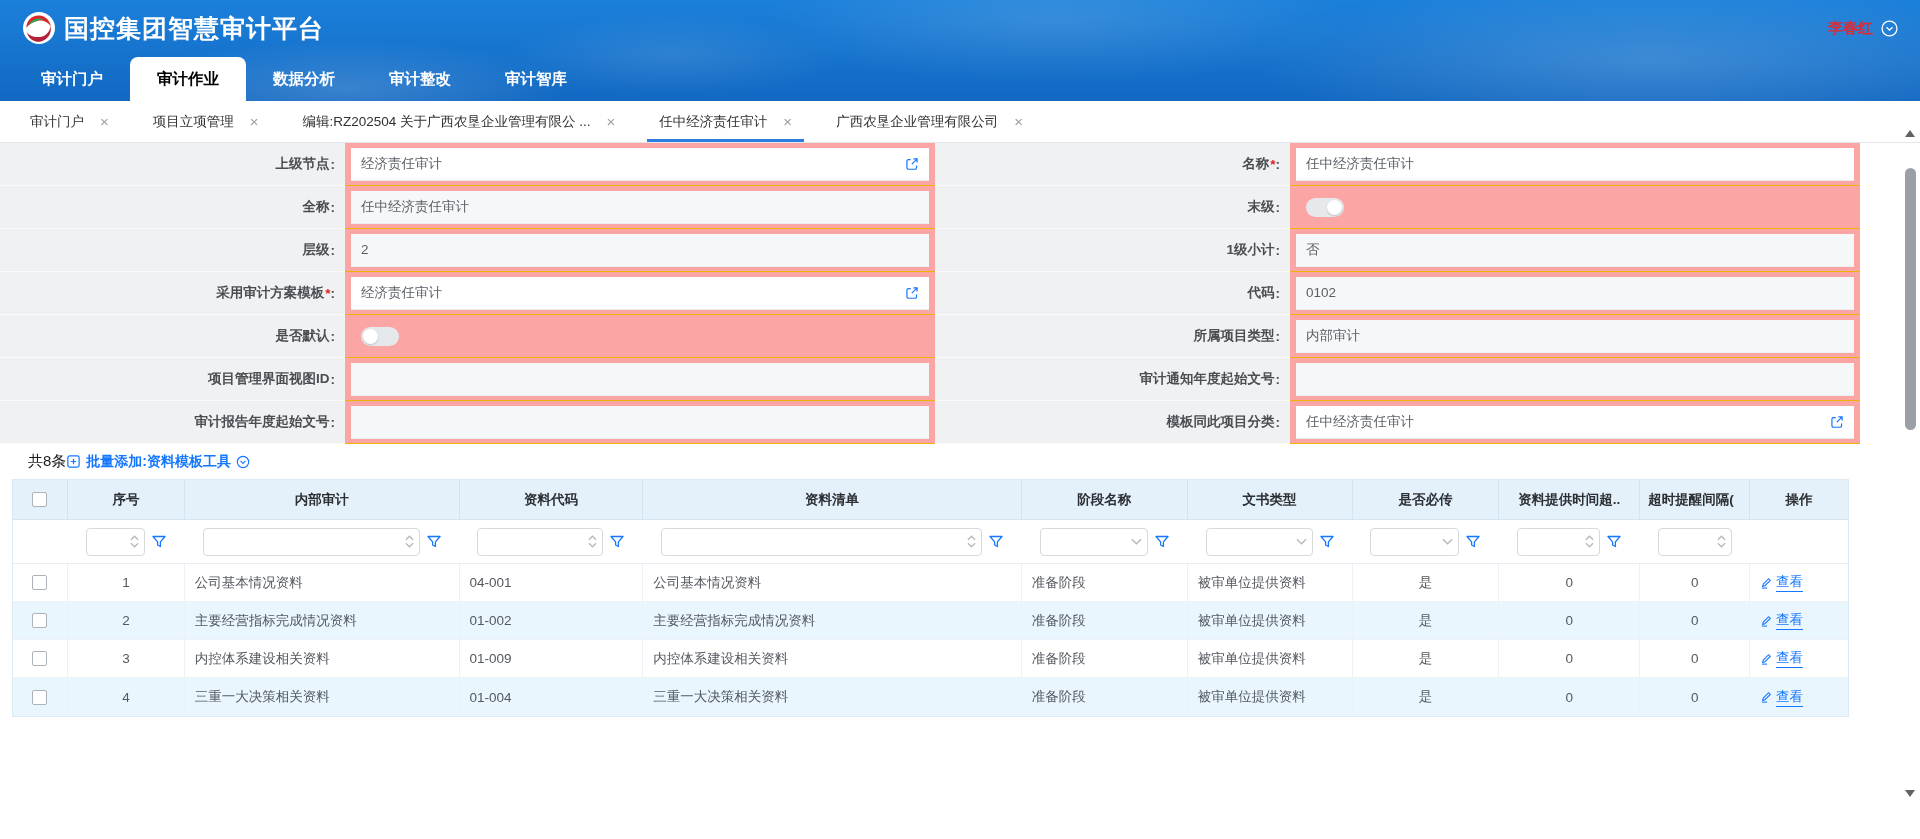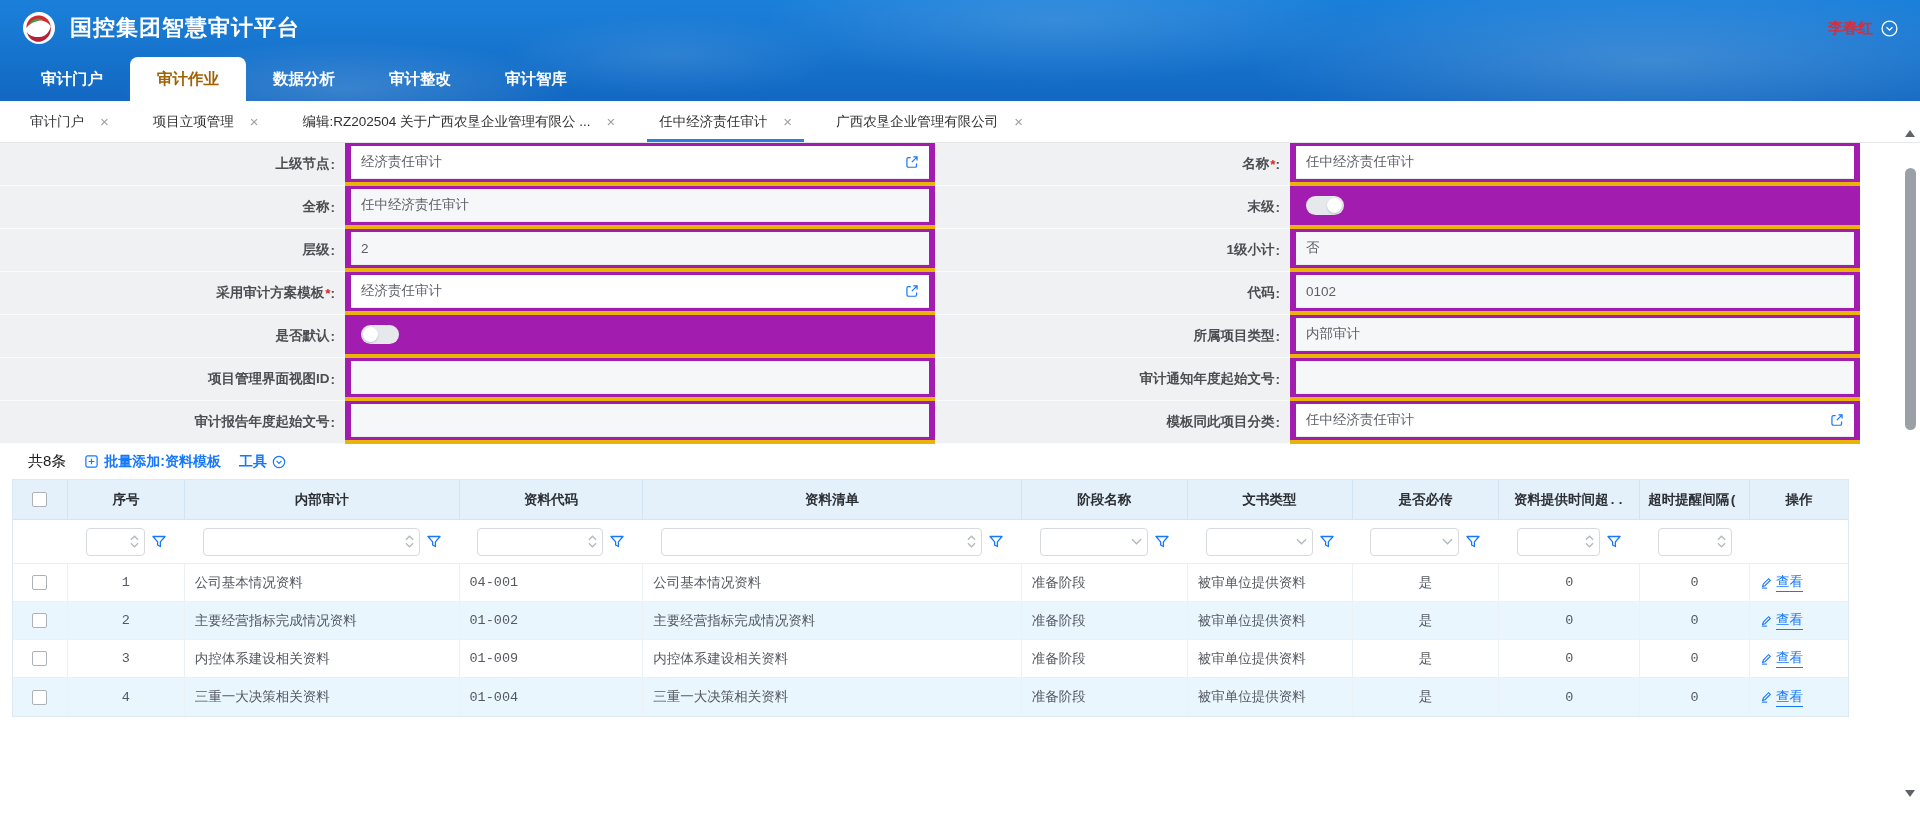--- a/index.html
+++ b/index.html
@@ -12,66 +12,66 @@
     height:101px;
     background-image:
       radial-gradient(320px 70px at 18% 88%, rgba(255,255,255,.16), transparent 70%),
       radial-gradient(420px 90px at 55% 20%, rgba(255,255,255,.13), transparent 70%),
       radial-gradient(560px 110px at 86% 60%, rgba(255,255,255,.17), transparent 72%),
       radial-gradient(240px 60px at 35% 55%, rgba(255,255,255,.10), transparent 70%),
       linear-gradient(180deg,#1b80da,#1268c2);
   }
   .titlebar{ height:56px; display:flex; align-items:center; padding:0 22px; }
   .logo{ width:34px; height:34px; flex:0 0 auto; }
-  .app-title{ color:#fff; font-size:22px; font-weight:700; margin-left:14px; letter-spacing:1px; }
+  .app-title{ color:#fff; font-size:25px; font-weight:700; margin-left:8px; letter-spacing:1px; }
   .user-area{ margin-left:auto; display:flex; align-items:center; gap:8px; cursor:pointer; }
   .user-name{ color:#e8262d; font-size:15px; font-weight:700; }
   .nav{ height:45px; display:flex; align-items:flex-end; padding:0 14px; }
   .nav-item{ height:44px; line-height:44px; padding:0 27px; color:#fff; font-size:15.5px; font-weight:600; cursor:pointer; }
-  .nav-item.active{ background:#fff; color:#a16207; border-radius:8px 8px 0 0; font-weight:700; }
+  .nav-item.active{ background:#fff; color:#000000; border-radius:8px 8px 0 0; font-weight:700; }
 
   
   .tabstrip{ height:42px; background:#fff; border-bottom:1px solid #e4e7ea; display:flex; align-items:stretch; padding:0 8px; }
   .ptab{ position:relative; display:inline-flex; align-items:center; padding:0 22px; gap:16px; font-size:13.5px; color:#303133; cursor:pointer; white-space:nowrap; }
   .ptab .close-x{ color:#9aa0a6; font-size:15px; line-height:1; }
   .ptab.active::after{ content:""; position:absolute; left:10px; right:10px; bottom:0; height:3px; background:#2b7de0; }
 
   
   .section-hd{ margin-top:6px; height:33px; background:#e9f4fc; display:flex; align-items:center; padding-left:30px; gap:16px; }
   .section-title{ font-size:15px; font-weight:700; color:#24292e; }
 
   
   .form{ width:100%; }
   .frow{ display:flex; height:43px; padding-right:60px; }
   .fcell{ display:flex; align-items:center; }
   .flbl{ background:#f0f1f2; justify-content:flex-end; padding-right:10px; font-size:13.5px; font-weight:700; color:#4a4d52; border-bottom:1px solid #fafbfc; white-space:nowrap; }
   .flbl.l{ width:345px; } .flbl.r{ width:355px; }
-  .fval{ background:#a21caf; padding:0 6px 0 6px; border-bottom:4px solid #eab308; }
+  .fval{ background:#fca5a5; padding:0 6px 0 6px; border-bottom:1px solid #eab308; }
   .fval.l{ width:590px; } .fval.r{ flex:1; }
   .req{ color:#e02020; font-weight:700; margin-left:1px; }
   .field{ flex:1; height:33px; display:flex; align-items:center; padding:0 10px; font-size:13.5px; color:#5a5e66; background:#fff; border-bottom:1px solid #e9e9e9; }
   .field.ro{ background:#f6f7f8; border-bottom:1px solid #ededee; }
   .field .ext{ margin-left:auto; display:flex; }
   .field.bare{ background:transparent; border-bottom:0; }
   .toggle{ width:38px; height:19px; border-radius:10px; background:#e6e9ec; position:relative; cursor:pointer; }
   .toggle .knob{ position:absolute; top:2px; width:15px; height:15px; border-radius:50%; background:#fff; box-shadow:0 1px 2px rgba(0,0,0,.18); }
   .toggle.off .knob{ left:2px; } .toggle.on .knob{ right:2px; }
 
   
   .subtabs{ height:47px; display:flex; align-items:stretch; padding-left:34px; gap:32px; border-bottom:1px solid #e8e8e8; }
   .stab{ position:relative; display:inline-flex; align-items:center; font-size:14.5px; font-weight:600; color:#24292e; cursor:pointer; white-space:nowrap; }
   .stab.active::after{ content:""; position:absolute; left:-4px; right:-4px; bottom:0; height:3px; background:#2b7de0; }
 
   
-  .toolbar{ display:flex; align-items:center; gap:18px; padding:8px 0 8px 28px; }
+  .toolbar{ display:flex; align-items:center; padding:8px 0 8px 28px; }
   .count{ font-size:15px; color:#1a1a1a; }
   .tool-link{ display:flex; align-items:center; gap:5px; color:#1677ff; font-weight:700; font-size:14px; cursor:pointer; }
 
   
-  .tbl{ margin-left:12px; width:1837px; border:1px solid #dfe9f2;font-family:Liberation Mono, monospace; }
+  .tbl{ margin-left:12px; width:1837px; border:1px solid #dfe9f2; }
   .thead{ display:flex; height:40px; background:#e4f1fa; border-bottom:1px solid #d5e4f1; }
   .th{ display:flex; align-items:center; justify-content:center; font-size:13.5px; font-weight:700; color:#2c2f33; border-right:1px solid #d2e3f1; overflow:hidden; white-space:nowrap; }
   .th:last-child{ border-right:0; }
   .th.clip{ justify-content:flex-start; padding-left:8px; }
   .tfilter{ display:flex; height:44px; align-items:center; background:#fff; border-bottom:1px solid #e9eef4; }
   .fc{ display:flex; align-items:center; justify-content:center; gap:6px; overflow:hidden; }
   .finput{ height:28px; border:1px solid #d6dade; border-radius:4px; background:#fff; display:flex; align-items:center; justify-content:flex-end; padding:0 5px; }
   .spin{ display:flex; flex-direction:column; gap:1px; align-items:center; }
   .tr{ display:flex; height:38px; border-bottom:1px solid #ecf1f6; background:#fff; }
   .tr.alt{ background:#e9f6fd; }

